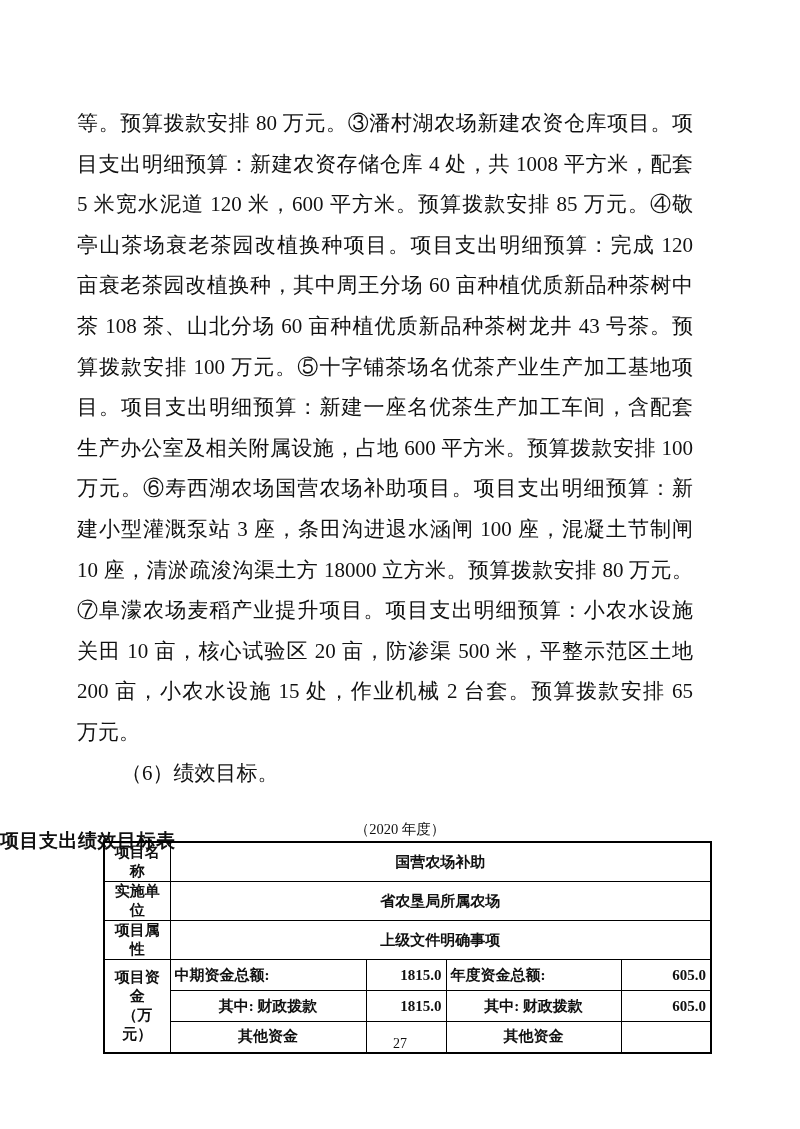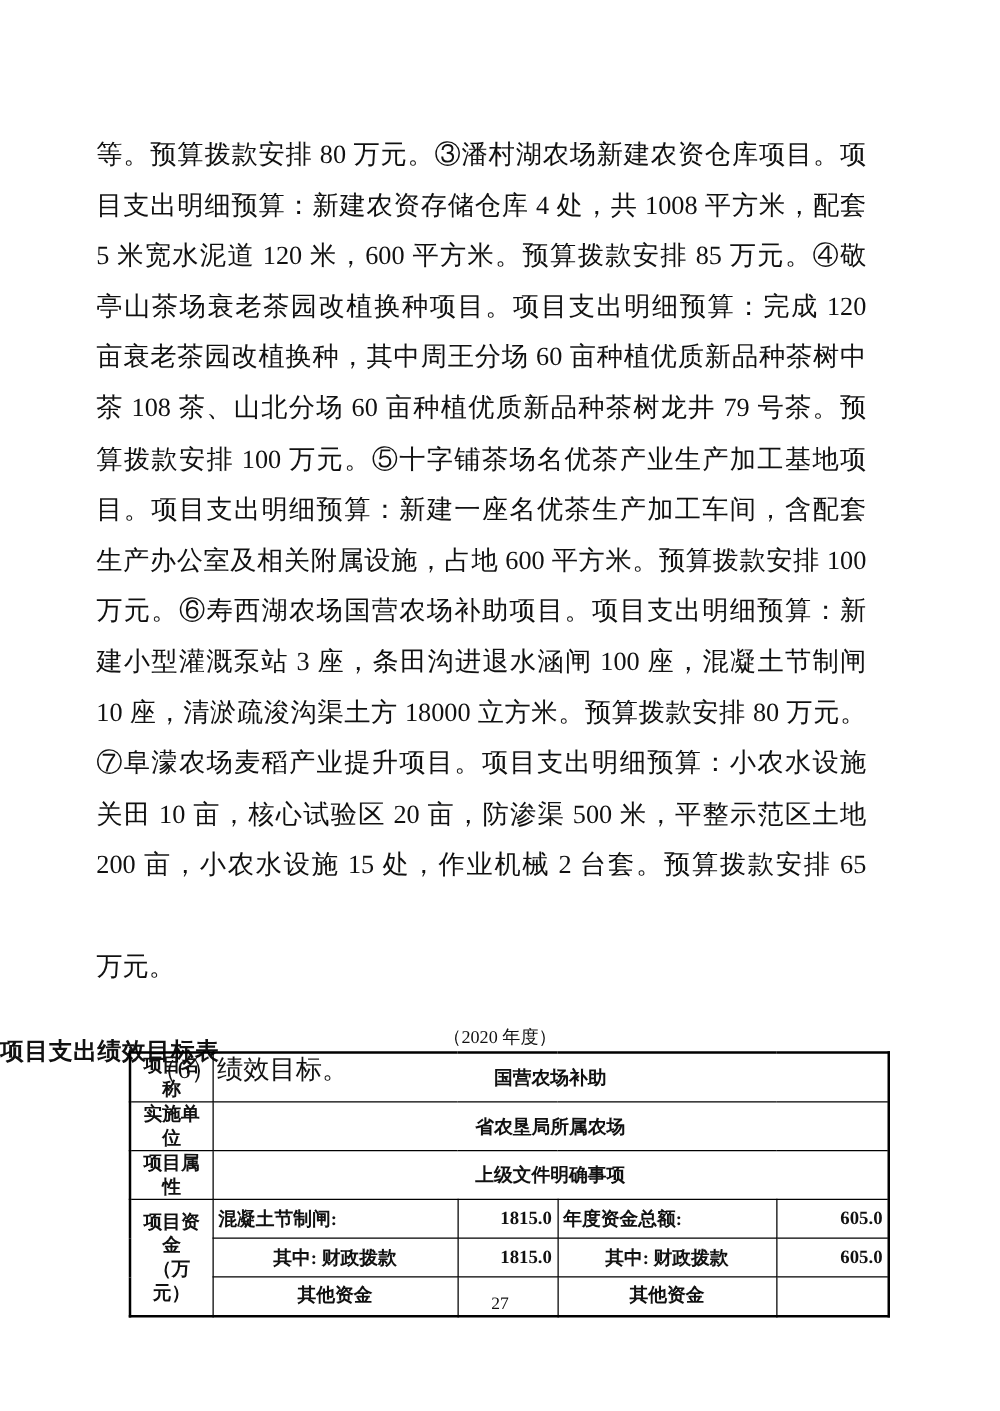--- a/index.html
+++ b/index.html
@@ -18,21 +18,21 @@
     font-size:21px;line-height:40.6px;
   }
   .bline{
     height:40.6px;
     text-align:justify;
     text-align-last:justify;
     text-justify:inter-ideograph;
     white-space:normal;
     overflow:hidden;
   }
-  .bline.no-stretch{text-align-last:left;margin-top:41px;}
+  .bline.no-stretch{text-align-last:left;}
   .bline.indent{padding-left:44px;width:572px;}
   
   .tbl-title{
     position:absolute;left:0;top:828px;width:660px;
     text-align:left;font-family:"Liberation Sans","DejaVu Sans",sans-serif;
     font-weight:bold;font-size:19px;letter-spacing:0.5px;
   }
   .tbl-subtitle{
     position:absolute;left:0;top:820px;width:800px;
     text-align:center;font-size:14.5px;
@@ -67,21 +67,21 @@
 <body>
 
 <div class="page">
 
   <div class="body-text">
     <div class="bline">等。预算拨款安排 80 万元。③潘村湖农场新建农资仓库项目。项</div>
     <div class="bline">目支出明细预算：新建农资存储仓库 4 处，共 1008 平方米，配套</div>
     <div class="bline">5 米宽水泥道 120 米，600 平方米。预算拨款安排 85 万元。④敬</div>
     <div class="bline">亭山茶场衰老茶园改植换种项目。项目支出明细预算：完成 120</div>
     <div class="bline">亩衰老茶园改植换种，其中周王分场 60 亩种植优质新品种茶树中</div>
-    <div class="bline">茶 108 茶、山北分场 60 亩种植优质新品种茶树龙井 79 号茶。预</div>
+    <div class="bline">茶 108 茶、山北分场 60 亩种植优质新品种茶树龙井 43 号茶。预</div>
     <div class="bline">算拨款安排 100 万元。⑤十字铺茶场名优茶产业生产加工基地项</div>
     <div class="bline">目。项目支出明细预算：新建一座名优茶生产加工车间，含配套</div>
     <div class="bline">生产办公室及相关附属设施，占地 600 平方米。预算拨款安排 100</div>
     <div class="bline">万元。⑥寿西湖农场国营农场补助项目。项目支出明细预算：新</div>
     <div class="bline">建小型灌溉泵站 3 座，条田沟进退水涵闸 100 座，混凝土节制闸</div>
     <div class="bline">10 座，清淤疏浚沟渠土方 18000 立方米。预算拨款安排 80 万元。</div>
     <div class="bline">⑦阜濛农场麦稻产业提升项目。项目支出明细预算：小农水设施</div>
     <div class="bline">关田 10 亩，核心试验区 20 亩，防渗渠 500 米，平整示范区土地</div>
     <div class="bline">200 亩，小农水设施 15 处，作业机械 2 台套。预算拨款安排 65</div>
     <div class="bline no-stretch">万元。</div>
@@ -110,21 +110,21 @@
       </tr>
       <tr class="r-b">
         <td class="rowhead">项目属性</td>
         <td class="span-val" colspan="4">上级文件明确事项</td>
       </tr>
       <tr class="r-c">
         <td class="rowhead" rowspan="3">
           <div>项目资金</div>
           <div>（万元）</div>
         </td>
-        <td class="lbl-left">混凝土节制闸:</td>
+        <td class="lbl-left">中期资金总额:</td>
         <td class="num">1815.0</td>
         <td class="lbl-left">年度资金总额:</td>
         <td class="num">605.0</td>
       </tr>
       <tr class="r-c">
         <td class="lbl-center">其中: 财政拨款</td>
         <td class="num">1815.0</td>
         <td class="lbl-center">其中: 财政拨款</td>
         <td class="num">605.0</td>
       </tr>

